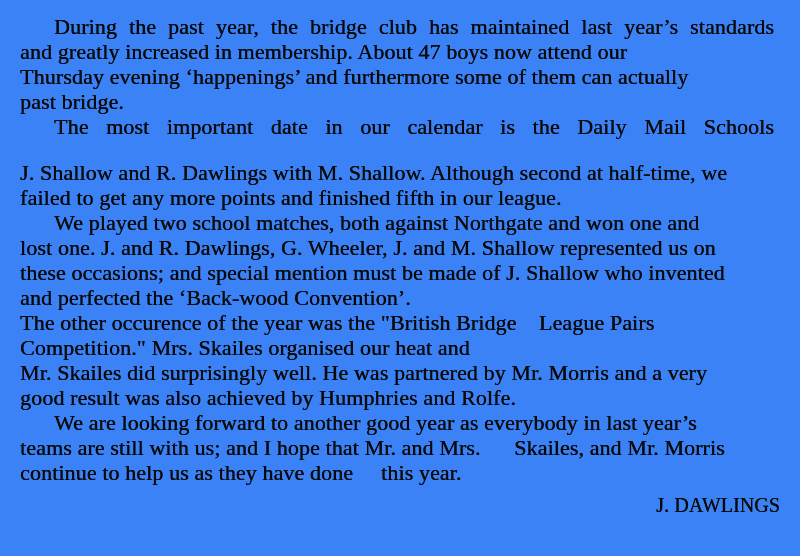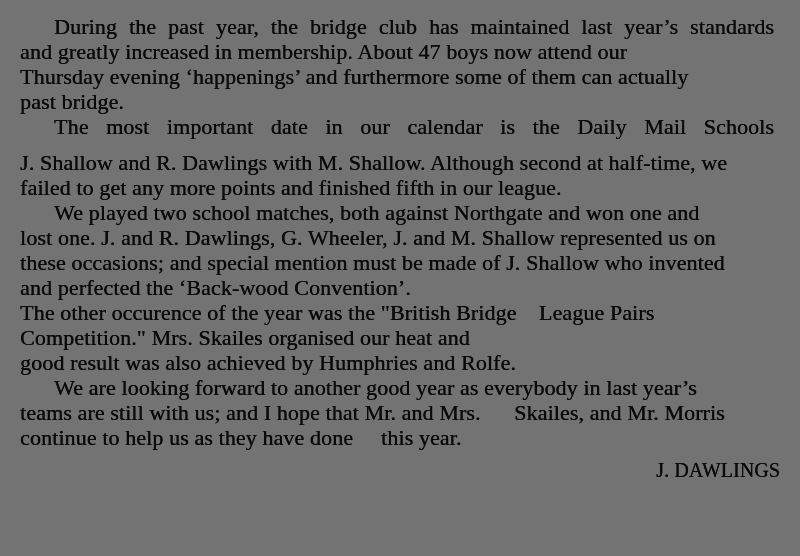--- a/index.html
+++ b/index.html
@@ -12,37 +12,37 @@
     height: 556px;
     overflow: hidden;
     font-family: "Liberation Serif", "DejaVu Serif", serif;
     color: #0a0a0a;
   }
   .page {
     box-sizing: border-box;
     width: 800px;
     height: 556px;
     padding: 14px 26px 0 20px;
-    background: #737373;
+    background: #3b82f6;
   }
   .line {
     font-size: 22px;
     line-height: 25px;
     height: 25px;
     white-space: nowrap;
     letter-spacing: 0.1px;
     text-shadow: 0.35px 0 0 #0a0a0a;
   }
   .indent { text-indent: 34px; }
   .justify {
     white-space: normal;
     text-align: justify;
     text-align-last: justify;
   }
-  .gap-before { margin-top: 11px; }
+  .gap-before { margin-top: 21px; }
   .signature {
     margin-top: 8px;
     text-align: right;
     margin-right: -6px;
     font-size: 20px;
   }
 </style>
 </head>
 <body>
 
@@ -53,18 +53,19 @@
   <div class="line">past bridge.</div>
   <div class="line indent justify">The most important date in our calendar is the Daily Mail Schools</div>
   <div class="line gap-before">J. Shallow and R. Dawlings with M. Shallow. Although second at half-time, we</div>
   <div class="line">failed to get any more points and finished fifth in our league.</div>
   <div class="line indent">We played two school matches, both against Northgate and won one and</div>
   <div class="line">lost one. J. and R. Dawlings, G. Wheeler, J. and M. Shallow represented us on</div>
   <div class="line">these occasions; and special mention must be made of J. Shallow who invented</div>
   <div class="line">and perfected the ‘Back-wood Convention’.</div>
   <div class="line">The other occurence of the year was the "British Bridge&nbsp;&nbsp;&nbsp; League Pairs</div>
   <div class="line">Competition." Mrs. Skailes organised our heat and</div>
+  <div class="line">Mr. Skailes did surprisingly well. He was partnered by Mr. Morris and a very</div>
   <div class="line">good result was also achieved by Humphries and Rolfe.</div>
   <div class="line indent">We are looking forward to another good year as everybody in last year’s</div>
   <div class="line">teams are still with us; and I hope that Mr. and Mrs.&nbsp;&nbsp;&nbsp;&nbsp;&nbsp; Skailes, and Mr. Morris</div>
   <div class="line">continue to help us as they have done&nbsp;&nbsp;&nbsp;&nbsp; this year.</div>
   <div class="line signature">J. DAWLINGS</div>
 </div>
 
 </body></html>

